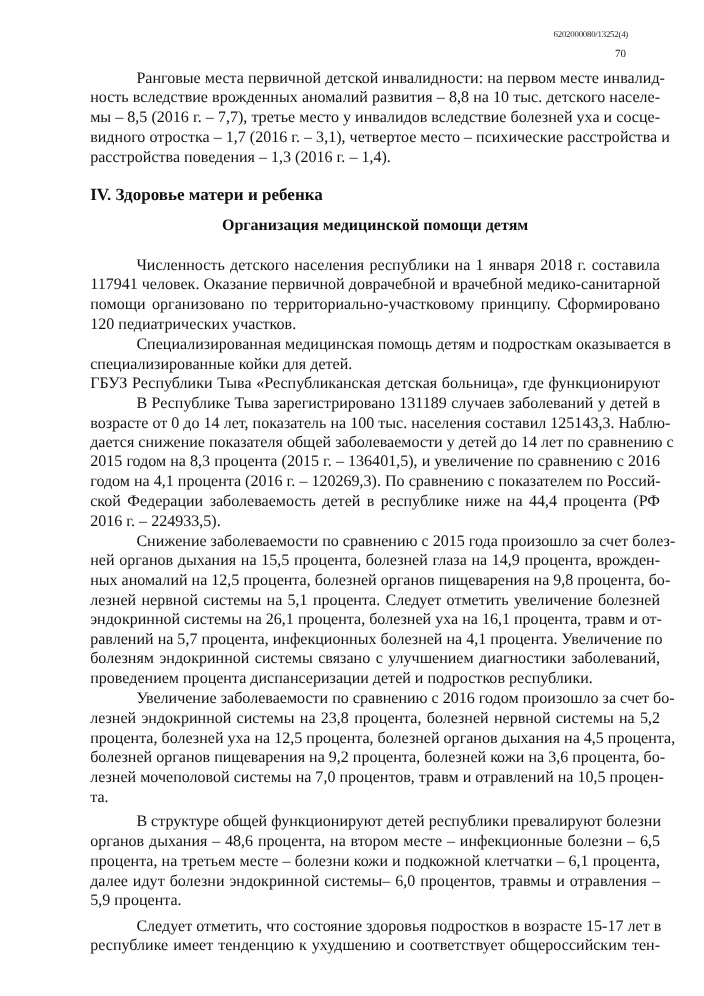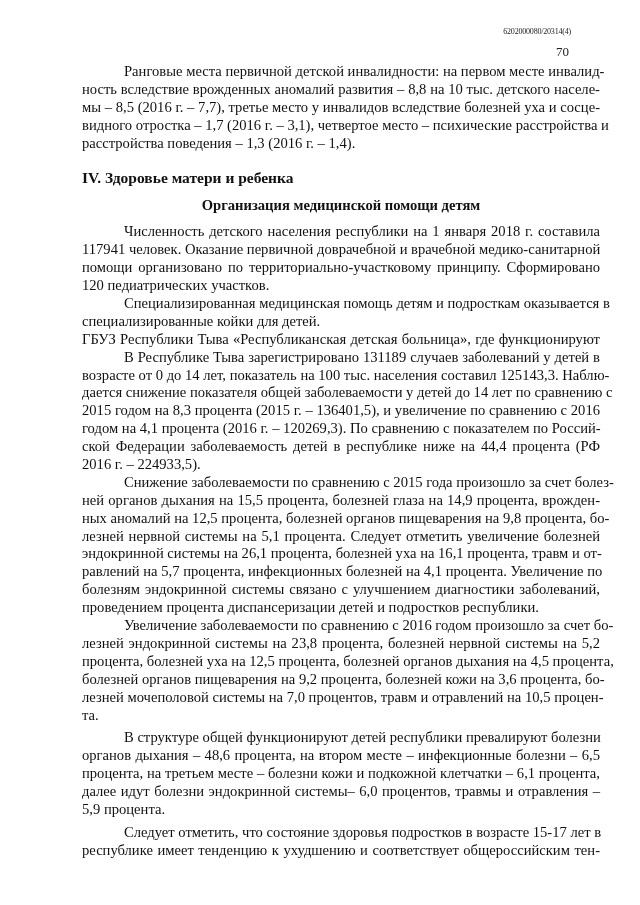--- a/index.html
+++ b/index.html
@@ -1,32 +1,32 @@
 <!DOCTYPE html>
 <html><head>
 <meta charset="utf-8">
 <style>
   html, body { margin: 0; padding: 0; background: #ffffff; }
   body { width: 640px; height: 905px; position: relative; overflow: hidden;
          font-family: "Liberation Serif", "DejaVu Serif", serif; color: #111; }
   .doc-id { position: absolute; top: 27px; right: 69px; font-size: 8px; letter-spacing: -0.2px; color: #222; }
-  .page-num { position: absolute; top: 44px; right: 71px; font-size: 13px; color: #222; }
+  .page-num { position: absolute; top: 44px; right: 71px; font-size: 10px; color: #222; }
   .body-text { position: absolute; left: 82px; top: 63px; width: 518px; font-size: 14.6px; line-height: 17.9px; }
   .line { display: block; white-space: nowrap; text-align: justify; text-align-last: justify; height: 17.9px; }
   .line.last { text-align-last: left; }
   .line.indent { padding-left: 42px; }
   .heading-main { font-weight: bold; text-align: left; font-size: 15.5px; margin-top: 17px; height: 20px; }
-  .heading-sub { font-weight: bold; text-align: center; font-size: 14.6px; margin-top: 8px; height: 20px; margin-bottom: 6px; }
+  .heading-sub { font-weight: bold; text-align: center; font-size: 14.6px; margin-top: 8px; height: 20px; margin-bottom: 16px; }
   .para { margin: 0; }
   .gap { height: 5px; }
 </style>
 </head>
 <body>
 
-<div class="doc-id">6202000080/20314(4)</div>
+<div class="doc-id">6202000080/13252(4)</div>
 <div class="page-num">70</div>
 
 <div class="body-text">
   <div id="intro">
       <div class="para">
         <span class="line indent">Ранговые места первичной детской инвалидности: на первом месте инвалид-</span>
         <span class="line">ность вследствие врожденных аномалий развития – 8,8 на 10 тыс. детского населе-</span>
         <span class="line">мы – 8,5 (2016 г. – 7,7), третье место у инвалидов вследствие болезней уха и сосце-</span>
         <span class="line">видного отростка – 1,7 (2016 г. – 3,1), четвертое место – психические расстройства и</span>
         <span class="line last">расстройства поведения – 1,3 (2016 г. – 1,4).</span>

